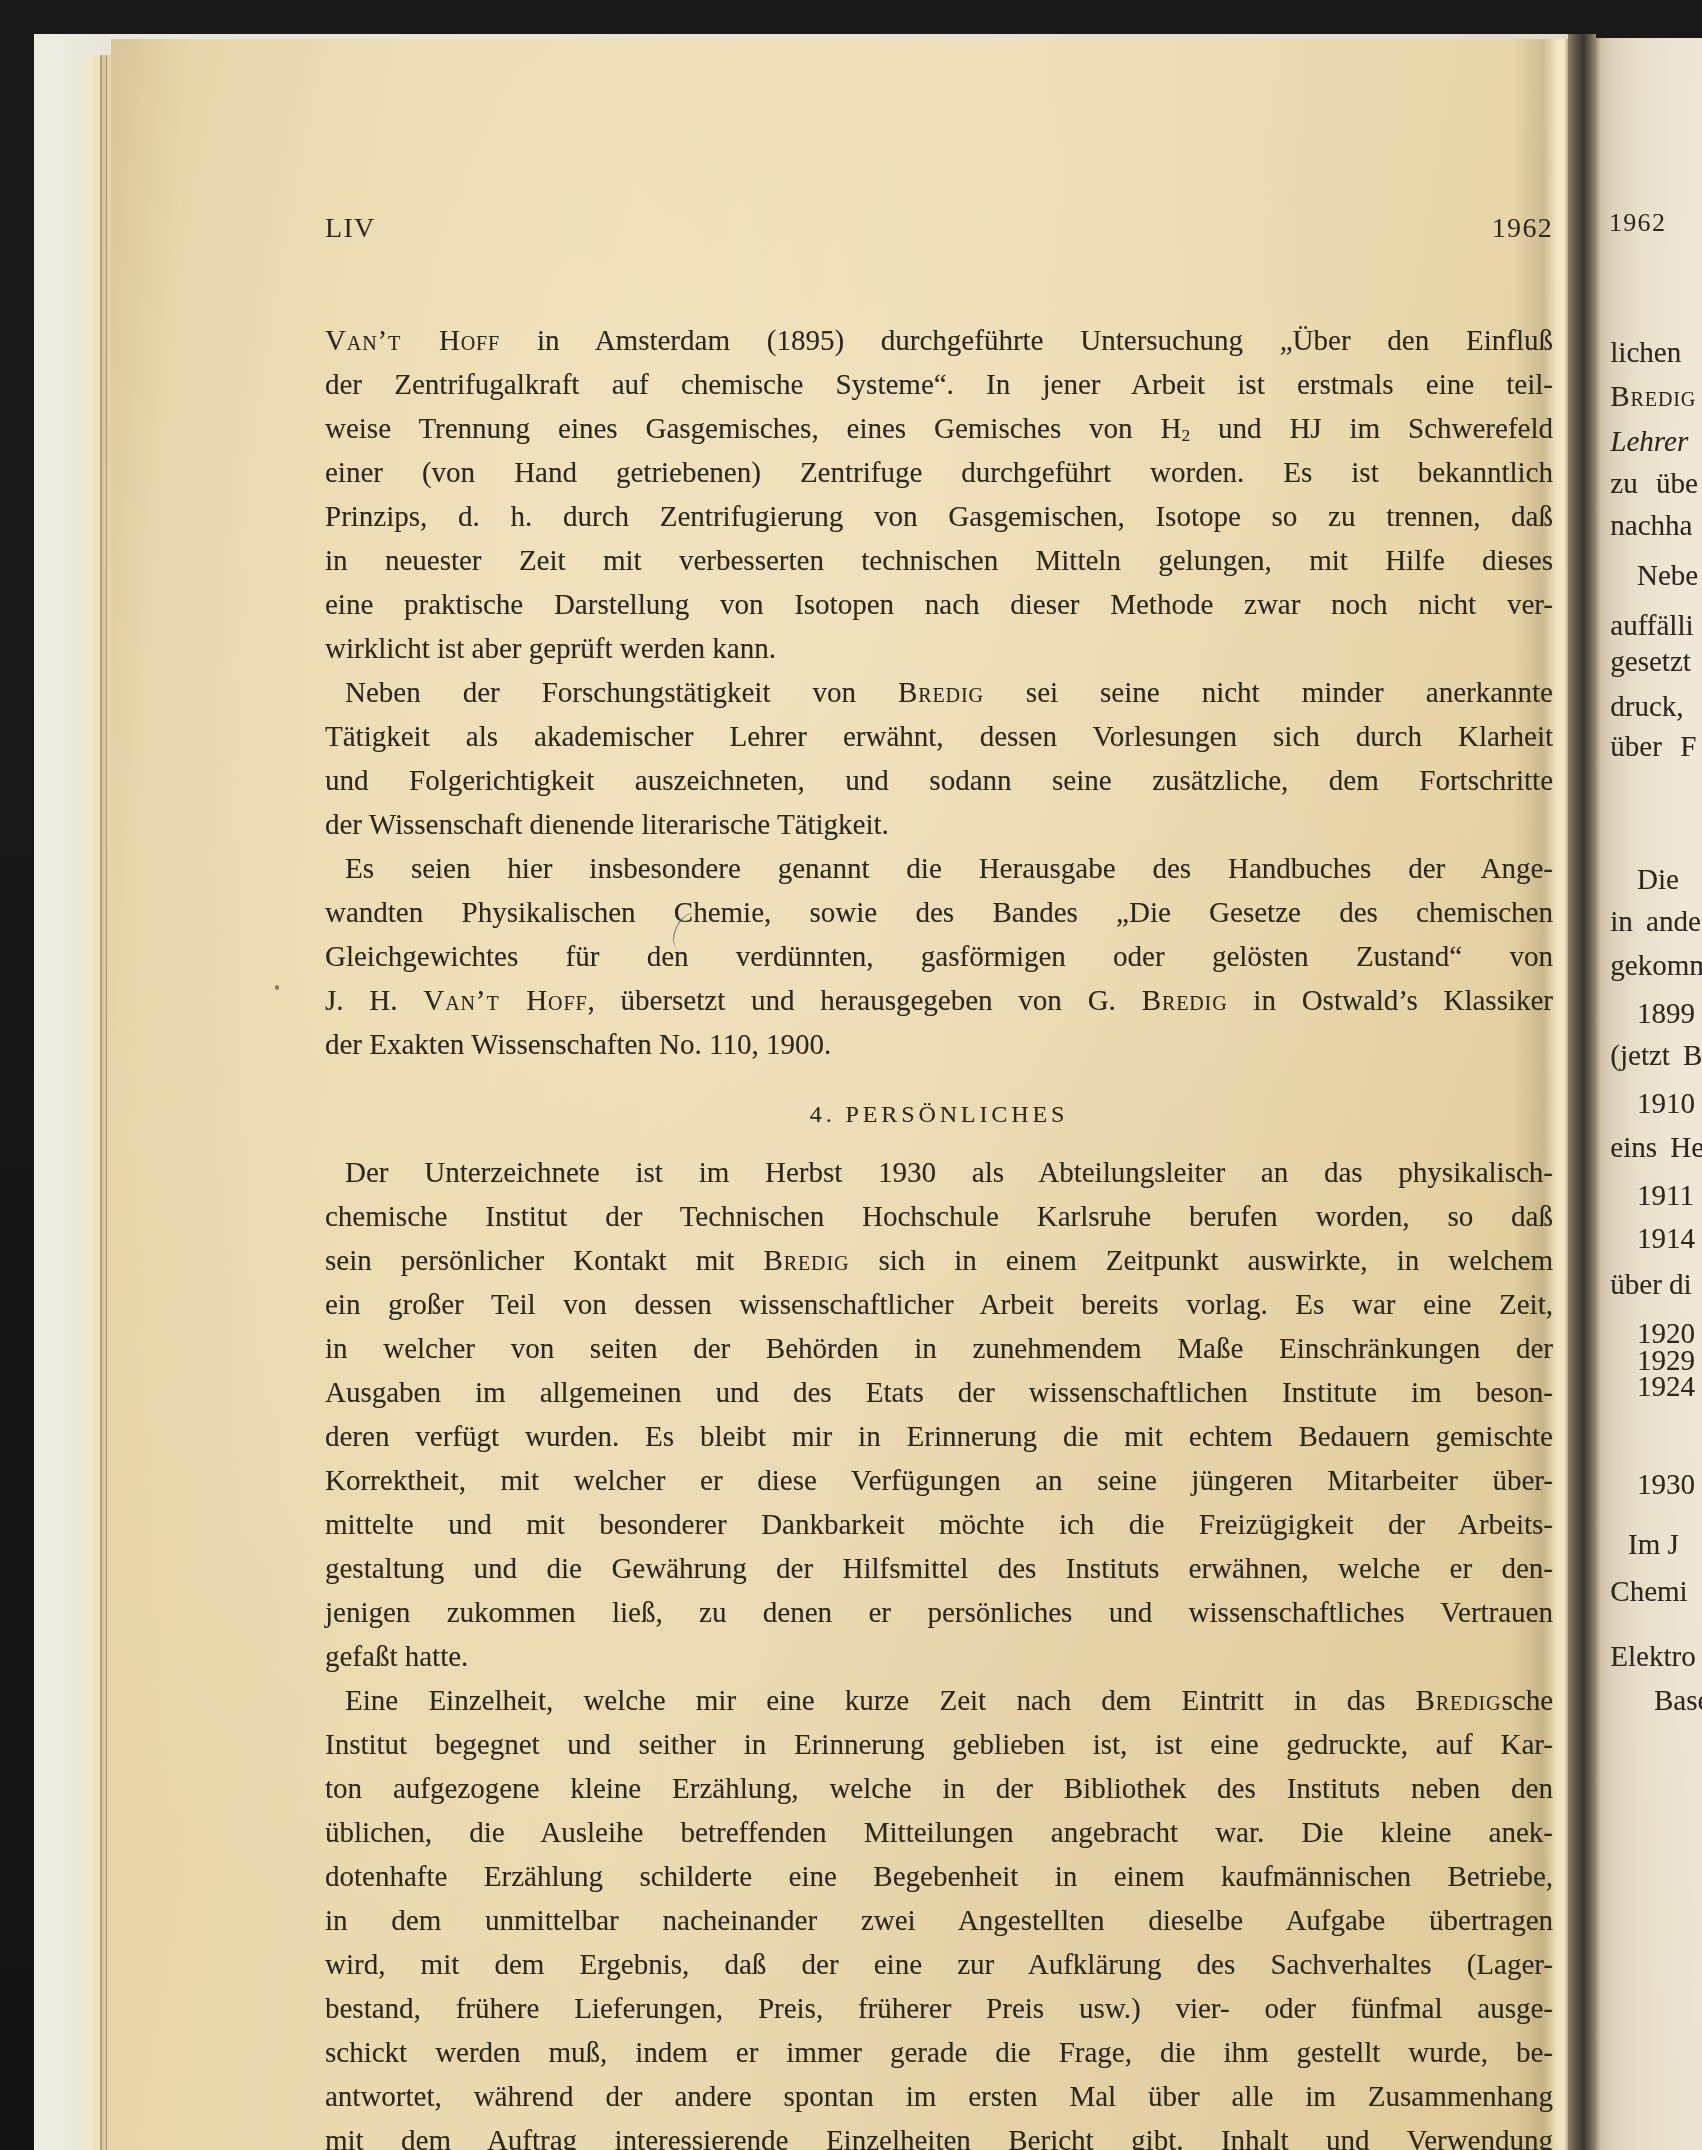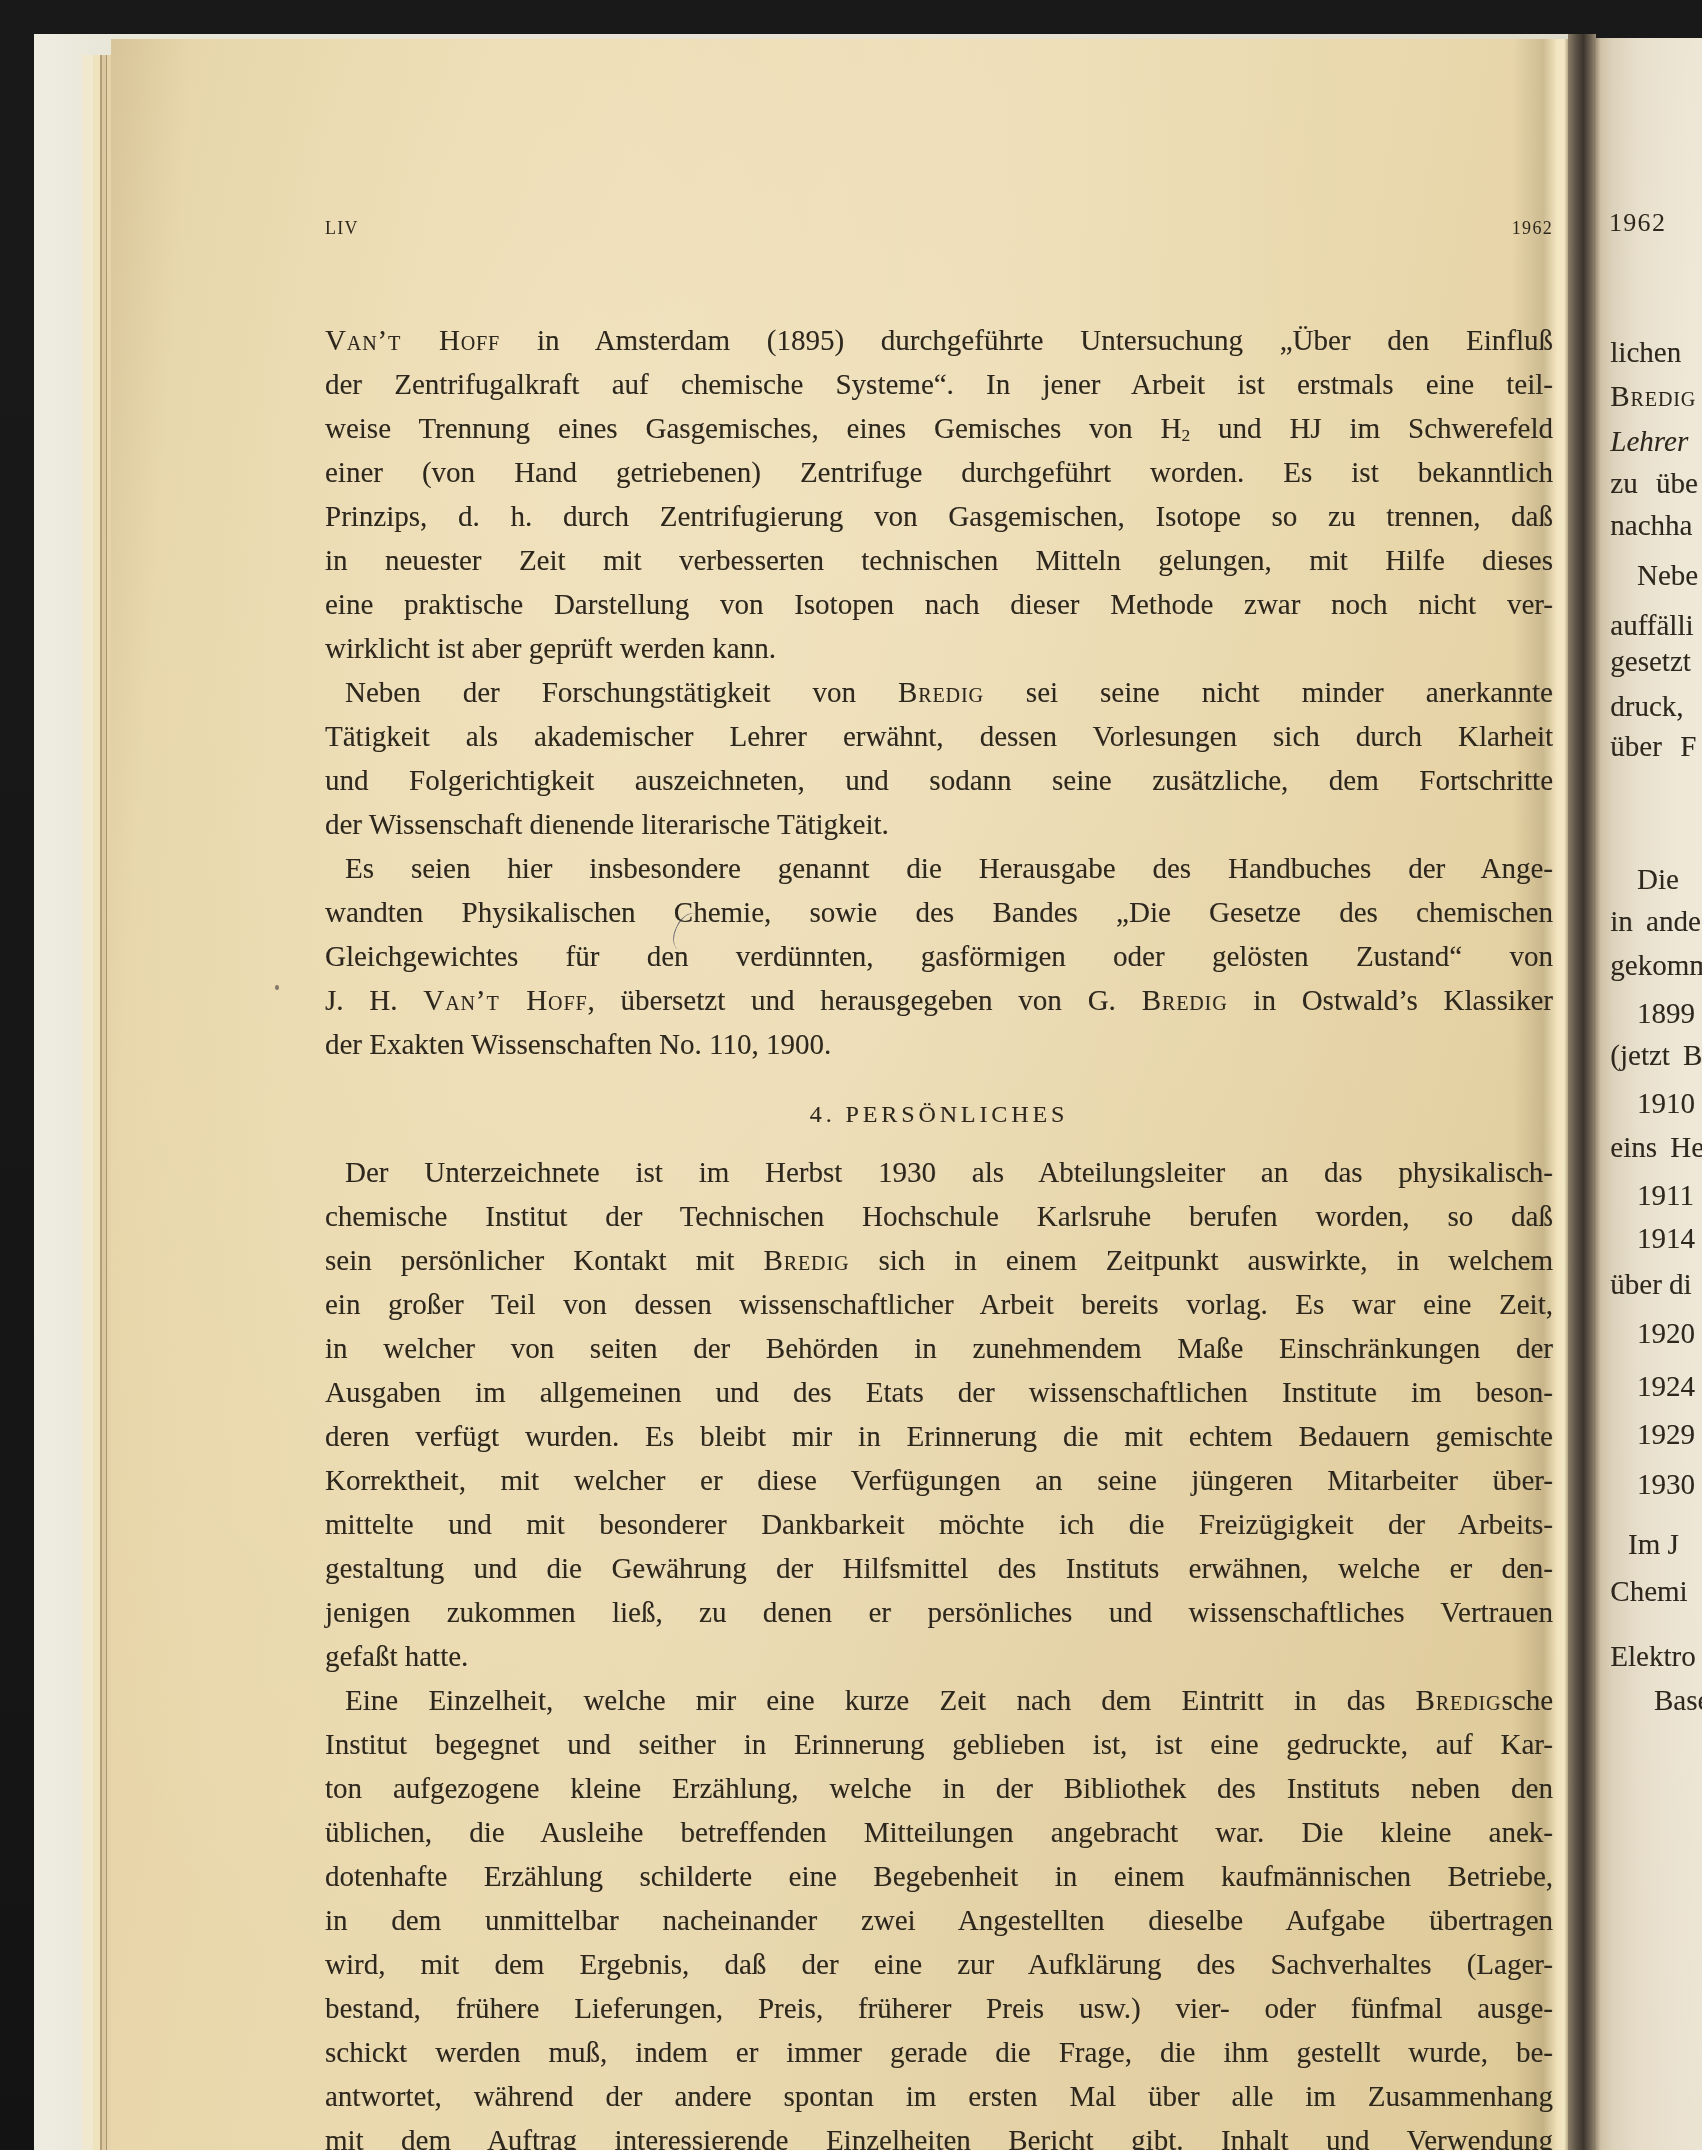--- a/index.html
+++ b/index.html
@@ -30,21 +30,21 @@
       radial-gradient(ellipse at 68% 78%, rgba(185,155,105,0.12), rgba(185,155,105,0) 55%),
       linear-gradient(100deg,#e2cf9f 0%,#e9d7ab 20%,#ecdcb4 48%,#e9d7ac 72%,#e2cf9f 90%,#dcc995 100%);
   }
   .fold-right{
     position:absolute;right:0;top:0;bottom:0;width:60px;
     background:linear-gradient(90deg, rgba(90,70,40,0) 0%, rgba(90,70,40,0.10) 30%,
       rgba(70,52,28,0.16) 52%, rgba(255,246,216,0.55) 76%, #f2e7c4 87%, #a08e6a 96%, #6e604a 100%);
   }
   .header-row{
     position:absolute;left:214px;top:167px;width:1228px;height:44px;line-height:44px;
-    display:flex;justify-content:space-between;font-size:18px;letter-spacing:1.3px;
+    display:flex;justify-content:space-between;font-size:28px;letter-spacing:1.3px;
   }
   .body-text{position:absolute;left:214px;top:279px;width:1228px;font-size:29px;}
   .line{height:44px;line-height:44px;text-align:justify;text-align-last:justify;white-space:nowrap;
         text-shadow:0.3px 0.3px 0 rgba(45,38,25,0.25);}
   .line.last{text-align-last:left;}
   .line.indent{text-indent:20px;}
   .sc{font-variant-caps:small-caps;letter-spacing:0.9px;}
   .sb{font-size:0.6em;vertical-align:-0.18em;}
   .heading{margin:26px 0 13.8px;height:44px;line-height:44px;text-align:center;
            font-size:24px;letter-spacing:3.9px;text-shadow:0.3px 0.3px 0 rgba(45,38,25,0.25);}
@@ -173,21 +173,21 @@
         <div class="frag" style="top: 905px; left: 16.3px;">gekomm</div>
         <div class="frag" style="top: 953px; left: 43px;">1899</div>
         <div class="frag" style="top: 995px; left: 16.3px; word-spacing: 6px;">(jetzt B</div>
         <div class="frag" style="top: 1043px; left: 43px;">1910</div>
         <div class="frag" style="top: 1087px; left: 16.3px; word-spacing: 6px;">eins He</div>
         <div class="frag" style="top: 1135px; left: 43px;">1911</div>
         <div class="frag" style="top: 1178px; left: 43px;">1914</div>
         <div class="frag" style="top: 1224px; left: 16.3px;">über di</div>
         <div class="frag" style="top: 1273px; left: 43px;">1920</div>
         <div class="frag" style="top: 1326px; left: 43px;">1924</div>
-        <div class="frag" style="top: 1374px; left: 43px;">1929</div>
+        <div class="frag" style="top: 1300px; left: 43px;">1929</div>
         <div class="frag" style="top: 1424px; left: 43px;">1930</div>
         <div class="frag" style="top: 1484px; left: 34px;">Im J</div>
         <div class="frag" style="top: 1531px; left: 16.3px;">Chemi</div>
         <div class="frag" style="top: 1596px; left: 16.3px;">Elektro</div>
         <div class="frag" style="top: 1640px; left: 60px;">Base</div>
       </div>
   </div>
 </div>
 
 

